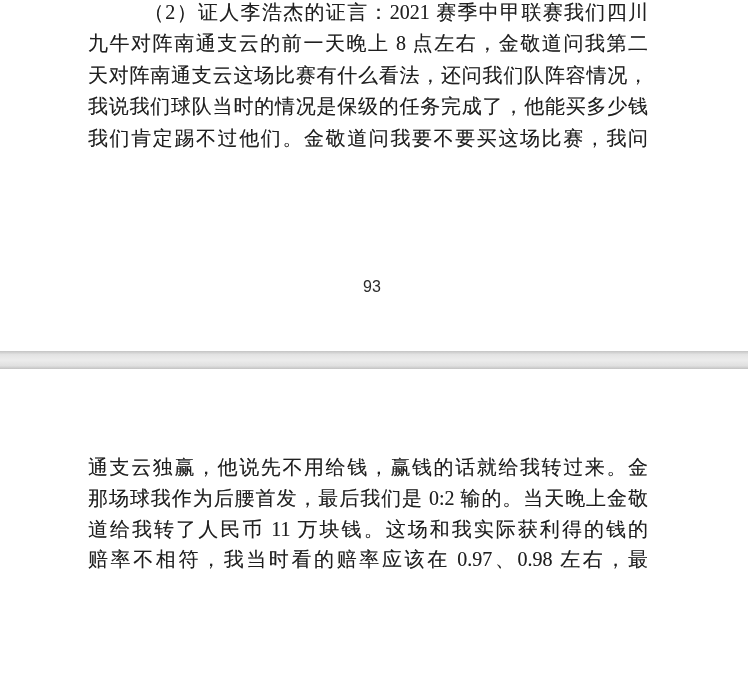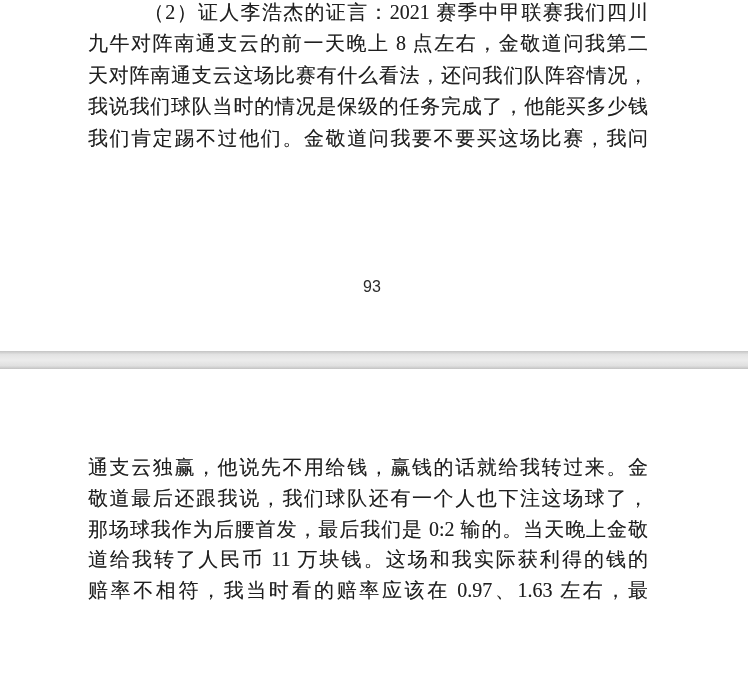--- a/index.html
+++ b/index.html
@@ -81,20 +81,19 @@
       <div class="line">我们肯定踢不过他们。金敬道问我要不要买这场比赛，我问</div>
     </div>
     <div class="page-number">93</div>
   </section>
 
   <div class="separator"></div>
 
   <section class="page page-2">
     <div class="textblock tb2">
       <div class="line">通支云独赢，他说先不用给钱，赢钱的话就给我转过来。金</div>
-      <div class="line">敬道最后还跟我说，我们球队还有一个人也下注这场球了，</div>
       <div class="line">那场球我作为后腰首发，最后我们是 0:2 输的。当天晚上金敬</div>
       <div class="line">道给我转了人民币 11 万块钱。这场和我实际获利得的钱的</div>
-      <div class="line">赔率不相符，我当时看的赔率应该在 0.97、1.63 左右，最</div>
+      <div class="line">赔率不相符，我当时看的赔率应该在 0.97、0.98 左右，最</div>
     </div>
   </section>
 
 </div>
 
 </body></html>

